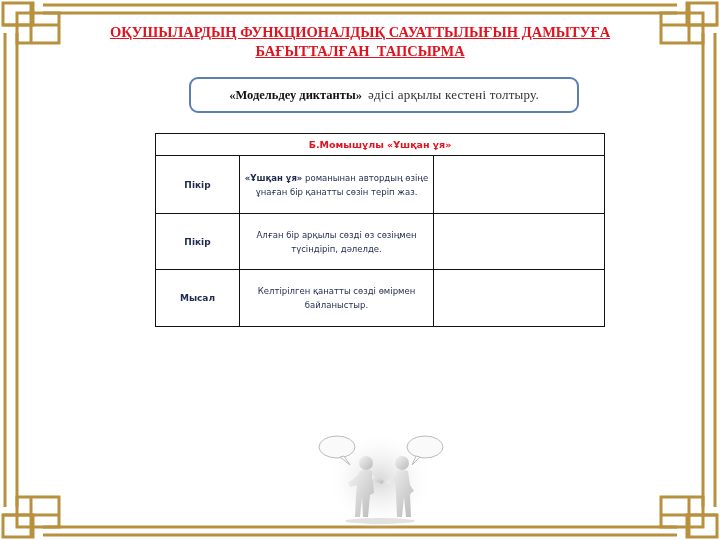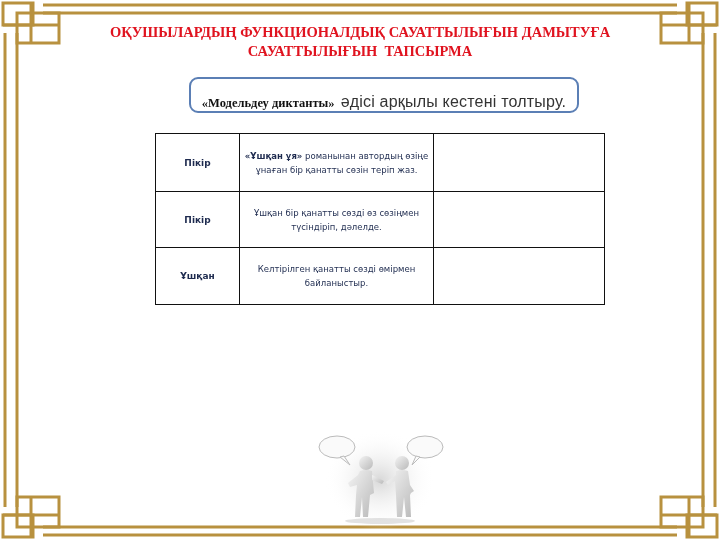--- a/index.html
+++ b/index.html
@@ -1,21 +1,21 @@
 <!DOCTYPE html>
 <html><head>
 <meta charset="utf-8">
 <style>
   html, body { margin:0; padding:0; }
   body { width:720px; height:540px; background:#ffffff; position:relative; overflow:hidden; font-family:"DejaVu Sans", sans-serif; }
   .frame { position:absolute; inset:0; pointer-events:none; }
-  .title { position:absolute; left:40px; right:40px; top:23px; text-align:center; color:#e0131f; font-family:"Liberation Serif", serif; font-weight:bold; font-size:14.5px; line-height:19px; }
-  .task-box { position:absolute; left:189px; top:77px; width:390px; height:36px; border:2.5px solid #5b7fb5; border-radius:9px; box-sizing:border-box; display:flex; align-items:flex-end; justify-content:center; font-size:11px; color:#222; background:#fff; }
+  .title { position:absolute; left:40px; right:40px; top:23px; text-align:center; color:#e0131f; font-family:"Liberation Serif", serif; font-weight:bold; font-size:14.5px; line-height:19px;text-decoration:underline; }
+  .task-box { position:absolute; left:189px; top:77px; width:390px; height:36px; border:2.5px solid #5b7fb5; border-radius:9px; box-sizing:border-box; display:flex; align-items:center; justify-content:center; font-size:11px; color:#222; background:#fff; }
   .task-box .bold { font-family:"Liberation Serif", serif; font-weight:bold; font-size:12.5px; margin-right:6px; color:#111; }
-  .task-box .rest { font-family:Liberation Sans, sans-serif; letter-spacing:0.2px; font-size:16px; color:#333; }
+  .task-box .rest { font-family:Liberation Serif, serif; letter-spacing:0.2px; font-size:13px; color:#333; }
   table.grid { position:absolute; left:155px; top:133px; width:449px; border-collapse:collapse; table-layout:fixed; }
   table.grid td { border:1px solid #111; padding:0 4px; text-align:center; vertical-align:middle; }
   .hdr { height:21px; color:#e0131f; font-weight:bold; font-size:9.5px; }
   .lbl { color:#1e2b4f; font-weight:bold; font-size:9px; }
   .desc { color:#1e2b4f; font-size:8.5px; line-height:14px; }
   .desc b { font-weight:bold; }
   .illus { position:absolute; left:310px; top:425px; width:140px; height:110px; }
 </style>
 </head>
 <body>
@@ -52,47 +52,50 @@
 
     <rect x="687" y="515" width="30" height="22"></rect>
     <rect x="661" y="497" width="42" height="30"></rect>
     <line x1="689" y1="497" x2="689" y2="537"></line>
     <line x1="661" y1="515" x2="717" y2="515"></line>
   </g>
 </svg>
 
 <div class="title">
   <div>ОҚУШЫЛАРДЫҢ ФУНКЦИОНАЛДЫҚ САУАТТЫЛЫҒЫН ДАМЫТУҒА</div>
-  <div style="white-space:pre;">САУАТТЫЛЫҒЫН  ТАПСЫРМА</div>
+  <div style="white-space:pre;">БАҒЫТТАЛҒАН  ТАПСЫРМА</div>
 </div>
 
 <div class="task-box">
   <span class="bold">«Модельдеу диктанты»</span>
   <span class="rest">әдісі  арқылы кестені толтыру.</span>
 </div>
 
 <table class="grid">
   <colgroup>
       <col style="width:84px">
       <col style="width:194px">
       <col style="width:171px">
     </colgroup>
   <tbody>
+      <tr>
+    <td colspan="3" class="hdr">Б.Момышұлы «Ұшқан ұя»</td>
+  </tr>
   <tr style="height:58px">
     <td class="lbl">Пікір</td>
     <td class="desc"><b>«Ұшқан ұя»</b><span> романынан автордың өзіңе ұнаған бір қанатты сөзін теріп жаз.</span></td>
     <td></td>
   </tr>
   <tr style="height:56px">
     <td class="lbl">Пікір</td>
-    <td class="desc">Ұшқан бір қанатты сөзді өз сөзіңмен түсіндіріп, дәлелде.</td>
+    <td class="desc">Алған бір арқылы сөзді өз сөзіңмен түсіндіріп, дәлелде.</td>
     <td></td>
   </tr>
   <tr style="height:57px">
-    <td class="lbl">Ұшқан</td>
+    <td class="lbl">Мысал</td>
     <td class="desc">Келтірілген қанатты сөзді өмірмен байланыстыр.</td>
     <td></td>
   </tr>
 </tbody>
   </table>
 
 <svg class="illus" viewBox="0 0 140 110">
   <defs>
     <radialGradient id="glow" cx="50%" cy="50%" r="50%">
       <stop offset="0%" stop-color="#d8d8d8"></stop>

